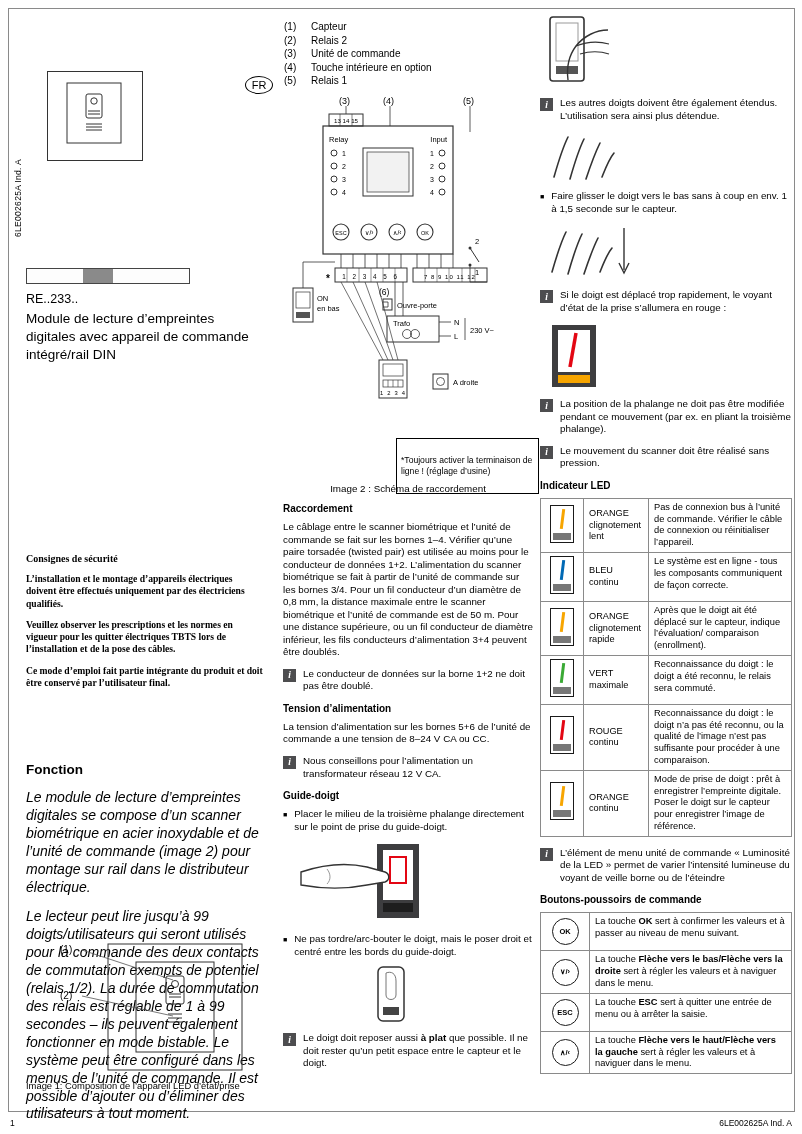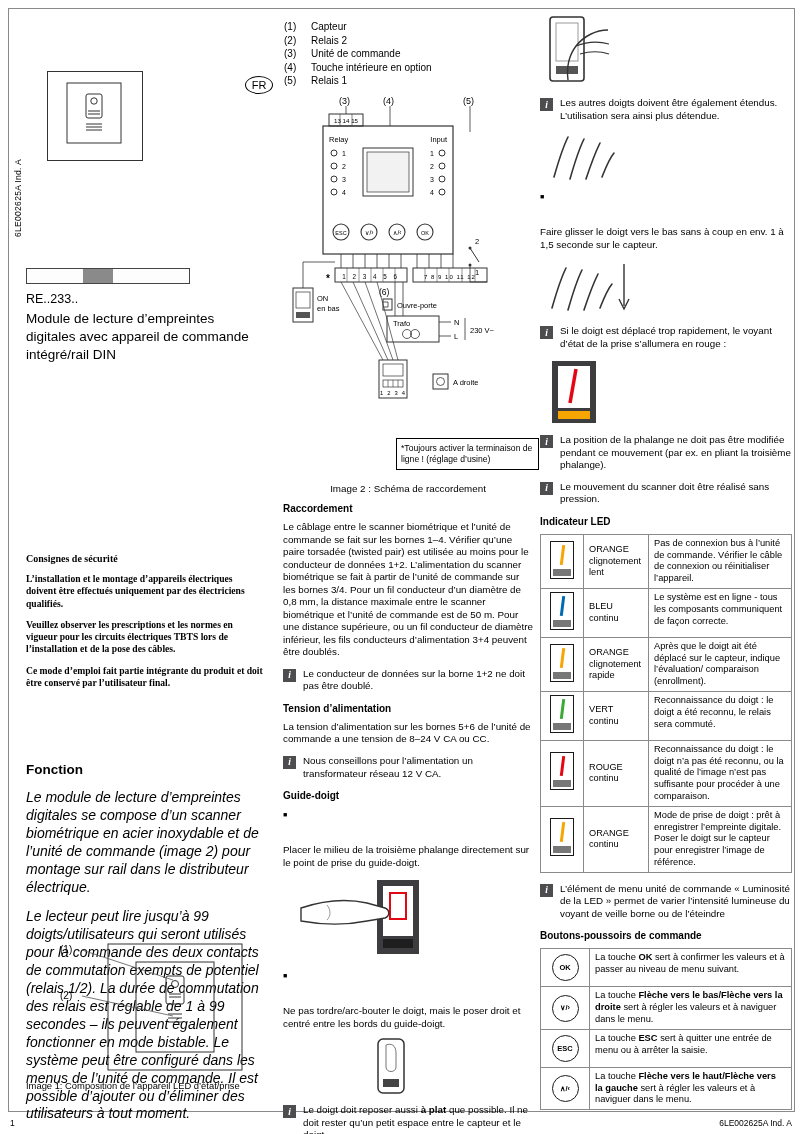--- a/index.html
+++ b/index.html
@@ -27,31 +27,31 @@
   .fig1{position:absolute;left:40px;top:936px;}
   .fig1-cap{position:absolute;left:26px;top:1080px;width:246px;font-size:9.4px;}
   
   .legend{position:absolute;left:284px;top:20px;width:250px;font-size:10px;line-height:1.35;}
   .legend-row{display:flex;}
   .legend-num{width:27px;flex:none;}
   .fr-badge{position:absolute;left:245px;top:76px;width:26px;height:16px;border:1.2px solid #000;
             border-radius:50%;display:flex;align-items:center;justify-content:center;font-size:11px;}
   .diagram{position:absolute;left:283px;top:92px;}
   .diagram-note{position:absolute;left:396px;top:438px;width:133px;border:1px solid #000;
-                padding:4px 4px;font-size:8.6px;line-height:1.3;background:#fff;}
+                padding:16px 4px;font-size:8.6px;line-height:1.3;background:#fff;}
   .fig2-cap{position:absolute;left:283px;top:483px;width:250px;text-align:center;font-size:9.8px;}
   .mid-flow{position:absolute;left:283px;top:503px;width:250px;}
   .flow-h{font-size:10px;font-weight:bold;margin:10px 0 7px;}
   .mid-flow .flow-h:first-child, .right-flow .flow-h:first-child{margin-top:0;}
   .note{display:flex;gap:7px;margin:2px 0 9px;}
   .note-icon{flex:none;width:13px;height:13px;background:#4d4d4f;color:#fff;display:flex;align-items:center;
              justify-content:center;font-size:9.5px;font-weight:bold;font-style:italic;
              font-family:"Liberation Serif",serif;margin-top:1px;}
   .note-text{font-size:9.8px;line-height:1.28;}
-  .bullet{display:flex;gap:23px;margin:0 0 7px;flex-direction:column;}
+  .bullet{display:flex;gap:7px;margin:0 0 7px;}
   .bullet-mark{flex:none;font-size:7px;line-height:13px;}
   .bullet-text{font-size:9.8px;line-height:1.28;}
   .ill{margin:2px 0 9px 14px;}
   .b{font-weight:bold;}
   
   .right-flow{position:absolute;left:540px;top:12px;width:252px;}
   table{border-collapse:collapse;width:100%;}
   .grid td{border:1px solid #8a8a8a;padding:3px 5px;font-size:9.3px;line-height:1.27;vertical-align:top;}
   .grid .c-icon{width:32px;vertical-align:middle;text-align:center;}
   .grid .c-label{width:54px;vertical-align:middle;font-size:9.2px;}
@@ -88,21 +88,21 @@
   </div>
 
 <div class="product">
   <div class="product-code">RE..233..</div>
   <div class="product-title">Module de lecture d’empreintes digitales avec appareil de commande intégré/rail DIN</div>
 </div>
 
 <div class="safety">
   <div class="h-small">Consignes de sécurité</div>
   <p class="p p-bold">L’installation et le montage d’appareils électriques doivent être effectués uniquement par des électriciens qualifiés.</p>
-  <p class="p p-bold">Veuillez observer les prescriptions et les normes en vigueur pour les circuits électriques TBTS lors de l’installation et de la pose des câbles.</p>
+  <p class="p p-bold">Veuillez observer les prescriptions et les normes en vigueur pour les quitter électriques TBTS lors de l’installation et de la pose des câbles.</p>
   <p class="p p-bold">Ce mode d’emploi fait partie intégrante du produit et doit être conservé par l’utilisateur final.</p>
 </div>
 
 <div class="fonction">
   <div class="h-big">Fonction</div>
   <p class="p-sm">Le module de lecture d’empreintes digitales se compose d’un scanner biométrique en acier inoxydable et de l’unité de commande (image 2) pour montage sur rail dans le distributeur électrique.</p>
   <p class="p-sm">Le lecteur peut lire jusqu’à 99 doigts/utilisateurs qui seront utilisés pour la commande des deux contacts de commutation exempts de potentiel (relais 1/2). La durée de commutation des relais est réglable de 1 à 99 secondes – ils peuvent également fonctionner en mode bistable. Le système peut être configuré dans les menus de l’unité de commande. Il est possible d’ajouter ou d’éliminer des utilisateurs à tout moment.</p>
 </div>
 
 <svg class="fig1" width="212" height="142" viewBox="0 0 212 142">
@@ -395,21 +395,21 @@
       <td class="c-label">BLEU continu</td>
       <td>Le système est en ligne - tous les composants communiquent de façon correcte.</td>
     </tr>
     <tr>
       <td class="c-icon"><span class="led-icon"><span class="led-line" style="background: rgb(247, 165, 0);"></span><span class="led-sensor"></span></span></td>
       <td class="c-label">ORANGE clignotement rapide</td>
       <td>Après que le doigt ait été déplacé sur le capteur, indique l’évaluation/ comparaison (enrollment).</td>
     </tr>
     <tr>
       <td class="c-icon"><span class="led-icon"><span class="led-line" style="background: rgb(58, 169, 53);"></span><span class="led-sensor"></span></span></td>
-      <td class="c-label">VERT continu</td>
+      <td class="c-label">VERT maximale</td>
       <td>Reconnaissance du doigt : le doigt a été reconnu, le relais sera commuté.</td>
     </tr>
     <tr>
       <td class="c-icon"><span class="led-icon"><span class="led-line" style="background: rgb(227, 6, 19);"></span><span class="led-sensor"></span></span></td>
       <td class="c-label">ROUGE continu</td>
       <td>Reconnaissance du doigt : le doigt n’a pas été reconnu, ou la qualité de l’image n’est pas suffisante pour procéder à une comparaison.</td>
     </tr>
     <tr>
       <td class="c-icon"><span class="led-icon"><span class="led-line" style="background: rgb(247, 165, 0);"></span><span class="led-sensor"></span></span></td>
       <td class="c-label">ORANGE continu</td>

